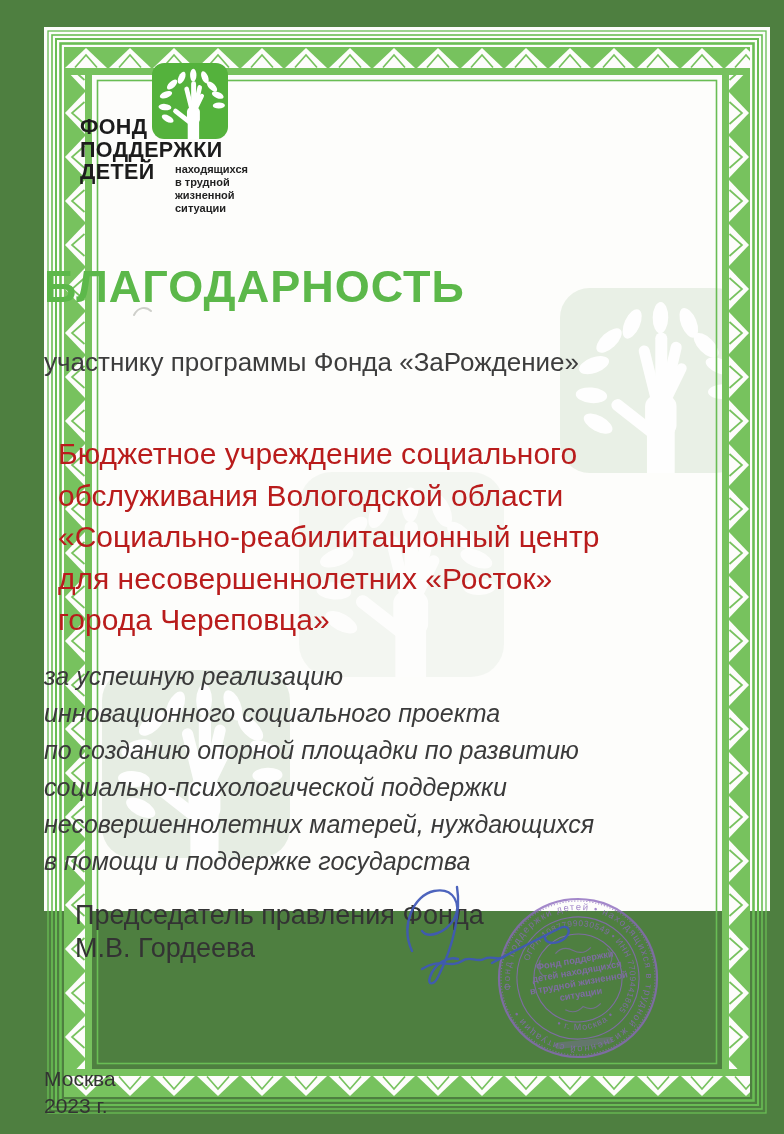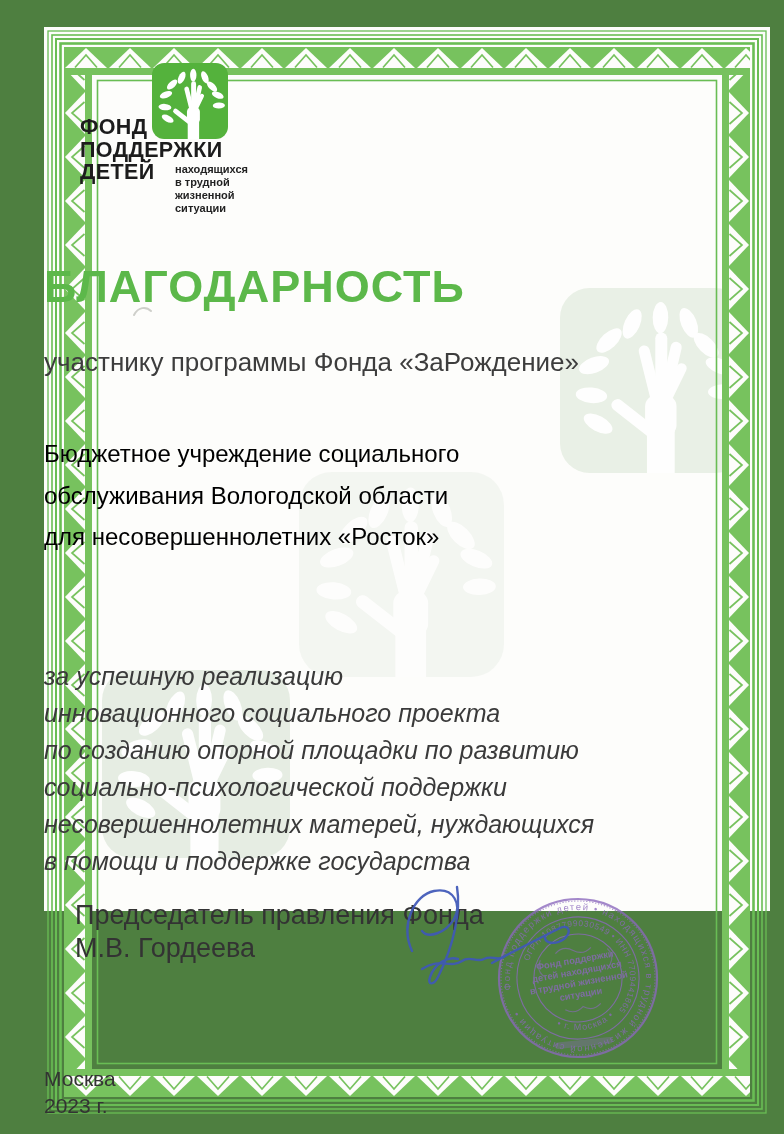--- a/index.html
+++ b/index.html
@@ -19,21 +19,21 @@
   .logo-square{position:absolute;left:108px;top:36px;width:76px;height:76px;}
   .wordmark{position:absolute;left:36px;color:#1c1c1c;font-weight:bold;font-size:21.5px;letter-spacing:.4px;line-height:1;}
   .wm1{top:90px;}
   .wm2{top:113px;}
   .wm3{top:135px;}
   .tagline{position:absolute;left:131px;top:136px;color:#222;font-weight:bold;font-size:11px;line-height:13px;}
 
   .centered{position:absolute;left:0;width:696px;text-align:left;}
   .title{top:234px;font-size:45px;font-weight:bold;color:#5cb84a;letter-spacing:1px;}
   .subtitle{top:320px;font-size:26px;color:#3d3d3d;}
-  .recipient{top:406px;font-size:24px;line-height:41.5px;color:#000000;}
+  .recipient{top:406px;font-size:30px;line-height:41.5px;color:#b91c1c;margin-left:14px;}
   .reason{top:631px;font-size:25px;line-height:37px;color:#3a3a3a;font-style:italic;}
   .footer{top:998px;font-size:21px;line-height:27px;color:#333;margin-top:40px;}
 
   .signer{position:absolute;left:31px;font-size:27px;color:#333;}
   .signer-pos{top:873px;}
   .signer-name{top:906px;}
 
   .stamp{position:absolute;left:446px;top:863px;width:176px;height:176px;}
   .signature{position:absolute;left:350px;top:852px;width:190px;height:140px;}
   .pencil-mark{position:absolute;left:88px;top:276px;width:22px;height:16px;}
@@ -130,21 +130,23 @@
     <svg class="pencil-mark" viewBox="0 0 22 16">
       <path d="M2,12 C6,4 14,3 19,8" fill="none" stroke="#a7aaa3" stroke-width="2" opacity=".55" stroke-linecap="round"></path>
     </svg>
 
     <div class="centered title">БЛАГОДАРНОСТЬ</div>
     <div class="centered subtitle">участнику программы Фонда «ЗаРождение»</div>
 
     <div class="centered recipient">
       <div>Бюджетное учреждение социального</div>
       <div>обслуживания Вологодской области</div>
+      <div>«Социально-реабилитационный центр</div>
       <div>для несовершеннолетних «Росток»</div>
+      <div>города Череповца»</div>
     </div>
 
     <div class="centered reason">
       <div>за успешную реализацию</div>
       <div>инновационного социального проекта</div>
       <div>по созданию опорной площадки по развитию</div>
       <div>социально-психологической поддержки</div>
       <div>несовершеннолетних матерей, нуждающихся</div>
       <div>в помощи и поддержке государства</div>
     </div>

